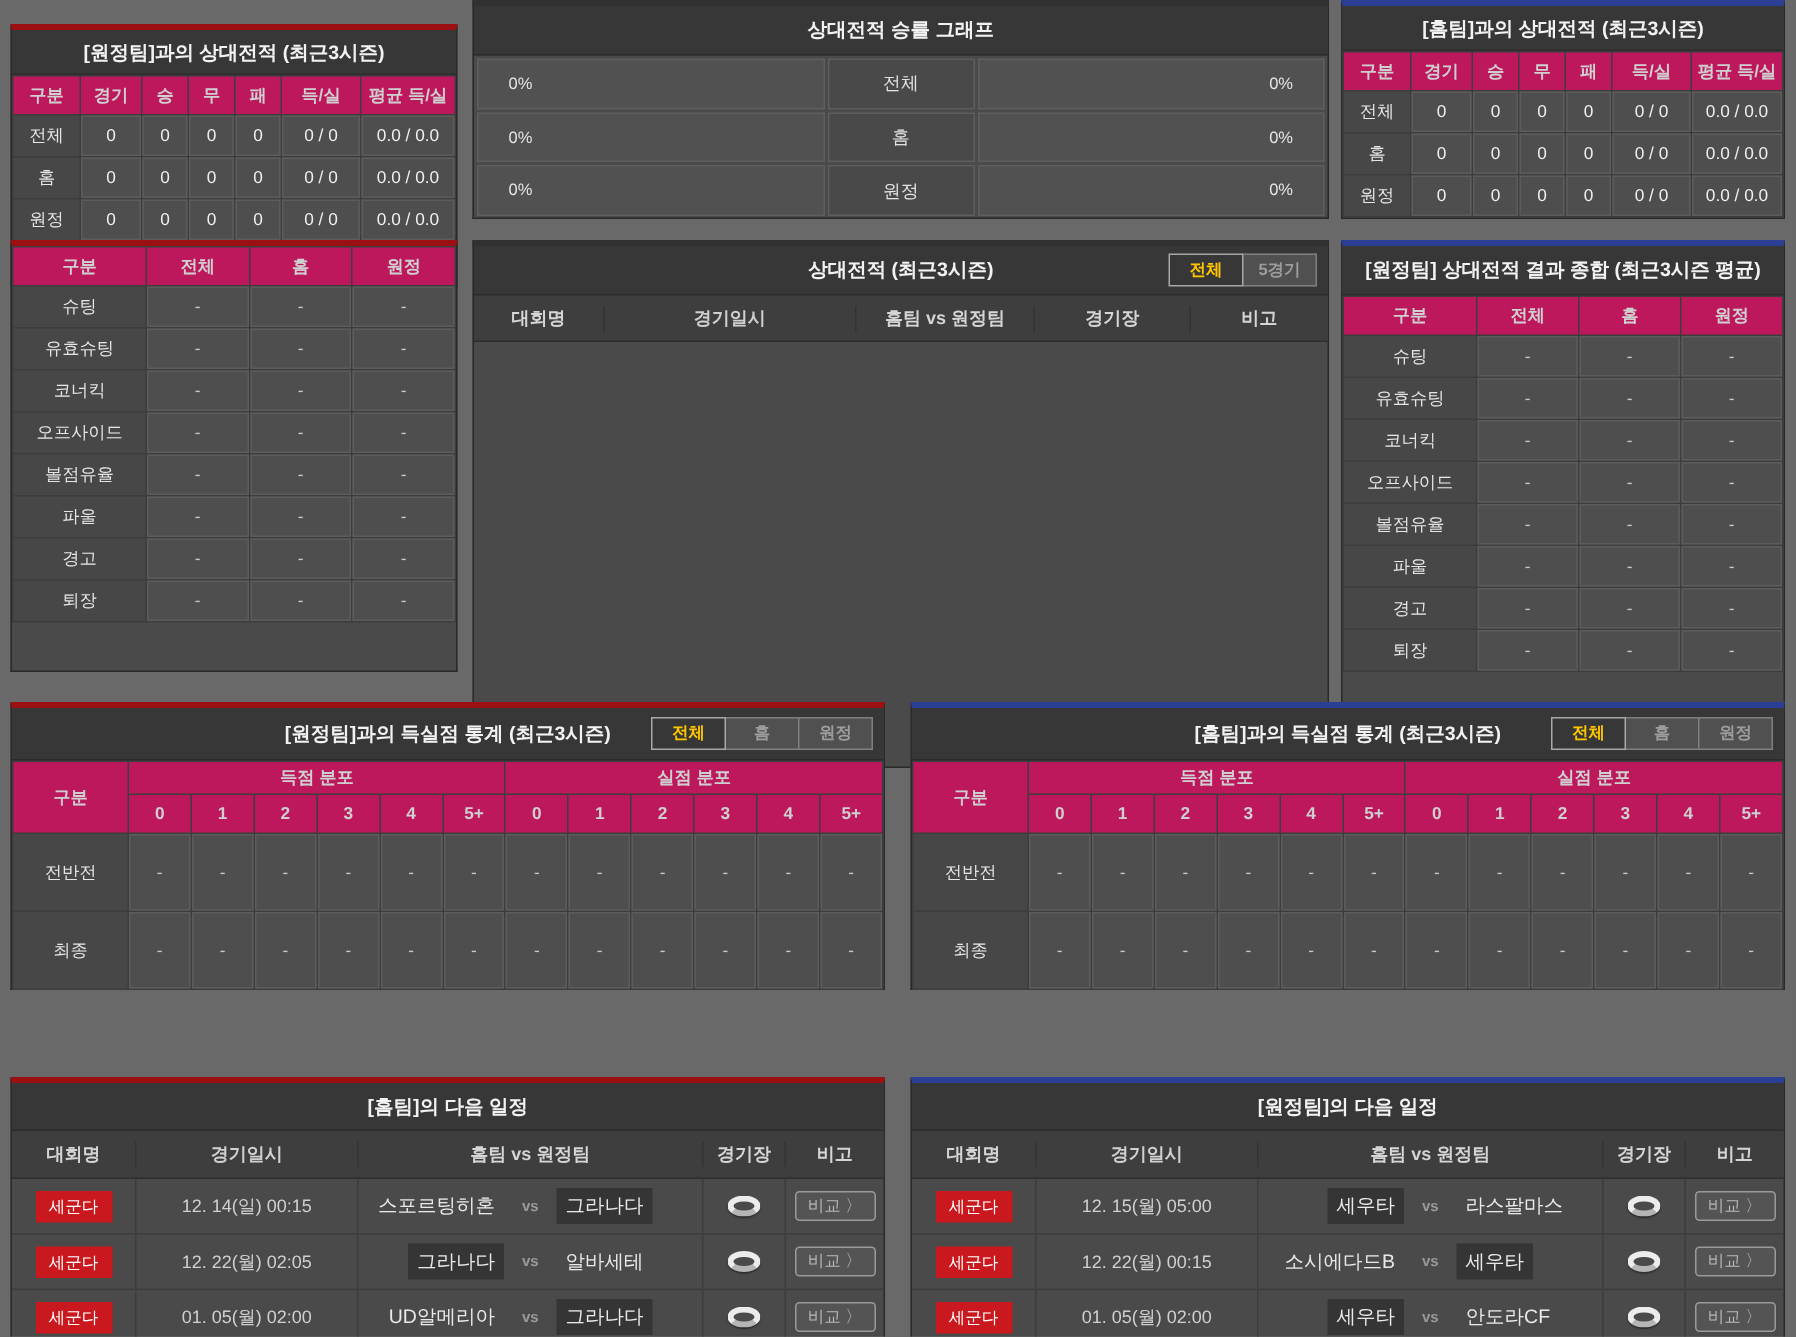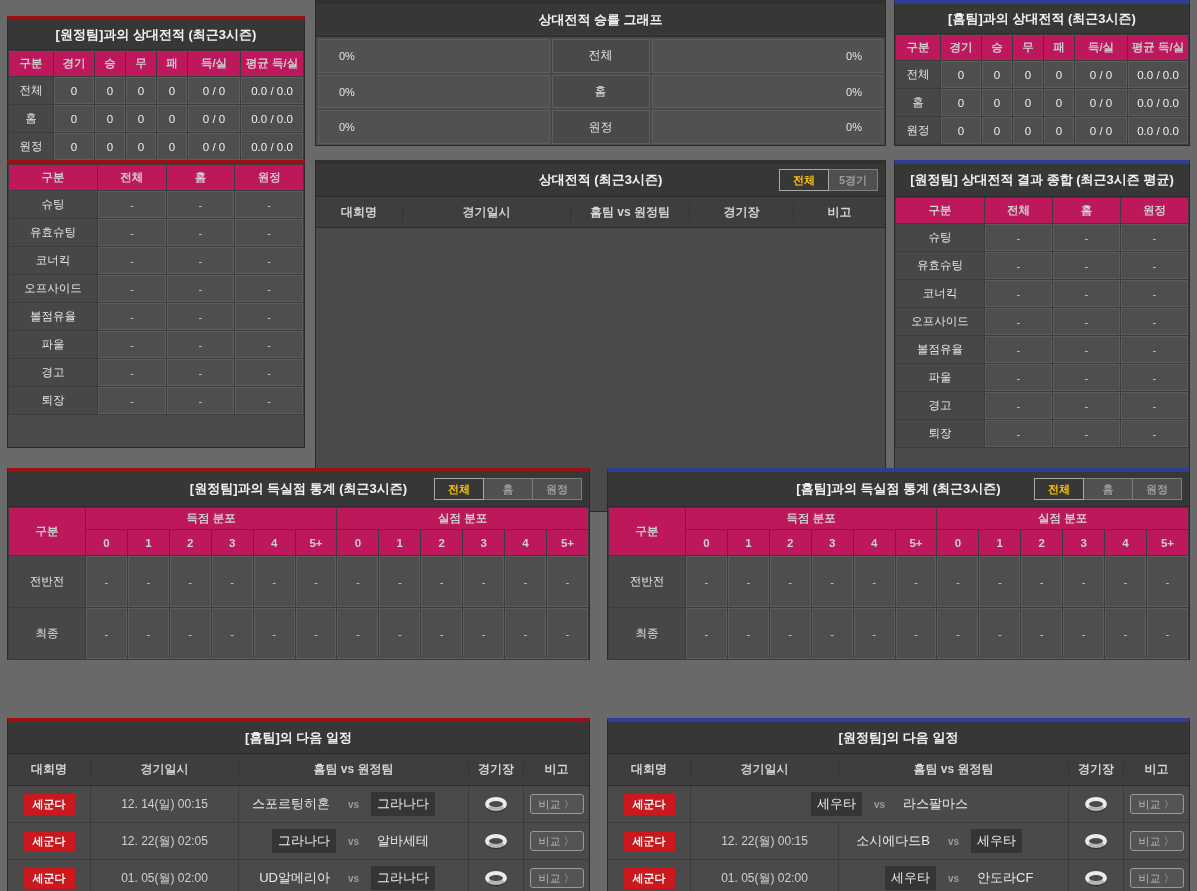--- a/index.html
+++ b/index.html
@@ -44,21 +44,21 @@
   .lheader .c + .c{border-left:1px solid #333}
   .empty-msg{display:flex;align-items:center;justify-content:center;color:#d0d0d0;font-size:12px;height:220px}
 
   .srow{display:flex;align-items:center;height:36px;border-bottom:1px solid #3c3c3c;font-size:12px}
   .srow .c{box-sizing:border-box;display:flex;align-items:center;justify-content:center;height:100%}
   .srow .c + .c{border-left:1px solid #3c3c3c}
   .c.lg{width:82px}.c.dt{width:148px;color:#d0d0d0}.c.mt{flex:1}.c.vn{width:55px}.c.nt{width:66px}
   .lheader .c.lg{width:82px}.lheader .c.dt{width:148px}.lheader .c.mt{flex:1}.lheader .c.vn{width:55px}.lheader .c.nt{width:66px}
   .hh .c.lg{width:86px}.hh .c.dt{width:168px}.hh .c.mt{flex:1}.hh .c.vn{width:104px}.hh .c.nt{width:92px}
 
-  .badge{display:inline-block;background:#c9191f;color:#fff;font-size:11px;font-weight:bold;padding:3px 9px;cursor:pointer}
+  .badge{display:inline-block;background:#c9191f;color:#fff;font-size:11px;font-weight:normal;padding:3px 9px;cursor:pointer}
   .mt .side{flex:1;display:flex;align-items:flex-end}
   .mt .side.h{justify-content:flex-end}
   .mt .side.a{justify-content:flex-start}
   .team{color:#e9e9e9;font-size:13px;padding:3px 6px}
   .team.hl{background:#353535}
   .vs{color:#9a9a9a;font-size:10px;font-weight:bold;margin:0 12px}
   .ring{width:22px;height:14px;border-radius:50%;border:4px solid #ececec;border-bottom-color:#b5b5b5;
     box-sizing:border-box;display:inline-block;box-shadow:0 1px 1px rgba(0,0,0,.4);cursor:pointer}
   .cmp{display:inline-block;min-width:54px;height:20px;line-height:18px;border:1px solid #9a9a9a;border-radius:3px;
     background:#545454;color:#b8b8b8;font-size:11px;text-align:center;box-sizing:border-box;cursor:pointer}
@@ -595,20 +595,21 @@
     <div class="c lg">대회명</div>
     <div class="c dt">경기일시</div>
     <div class="c mt">홈팀 vs 원정팀</div>
     <div class="c vn">경기장</div>
     <div class="c nt">비고</div>
   </div>
   <div class="srow">
     <div class="c lg">
         <span class="badge">세군다</span>
       </div>
+    <div class="c dt">12. 15(월) 05:00</div>
     <div class="c mt">
       <span class="side h">
           <span class="team hl">세우타</span>
         </span>
       <span class="vs">vs</span>
       <span class="side a">
           <span class="team">라스팔마스</span>
         </span>
     </div>
     <div class="c vn">

